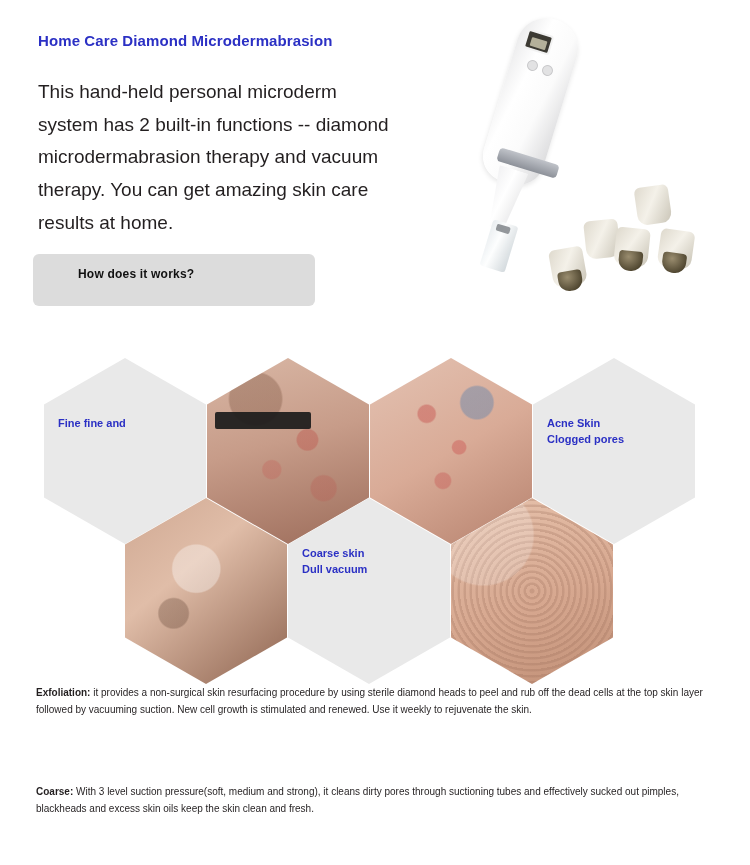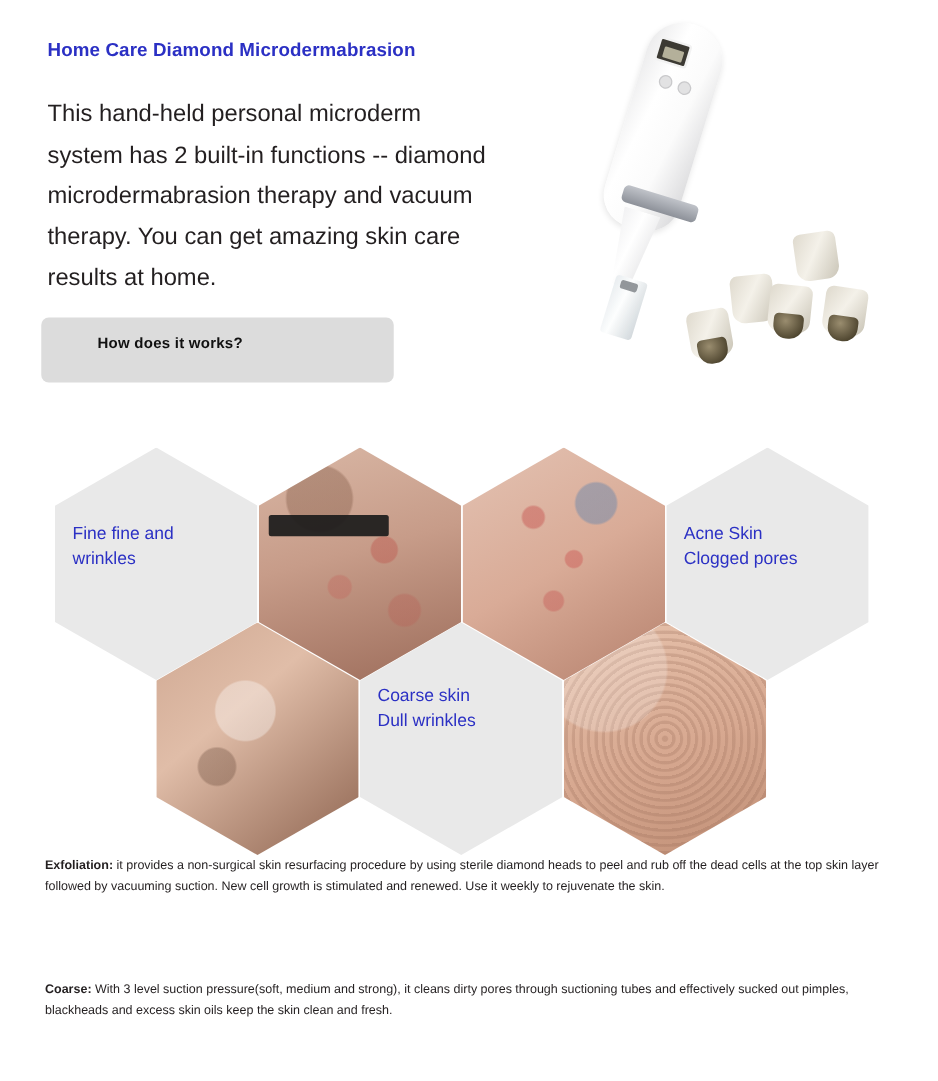--- a/index.html
+++ b/index.html
@@ -186,22 +186,22 @@
     height: 186px;
     clip-path: polygon(50% 0%, 100% 25%, 100% 75%, 50% 100%, 0% 75%, 0% 25%);
     overflow: hidden;
   }
   .hex.plain { background: #e9e9e9; }
   .hex .hex-label {
     position: absolute;
     left: 14px;
     top: 58px;
     width: 142px;
-    font-size: 14px;
-    font-weight: normal;
+    font-size: 11px;
+    font-weight: bold;
     color: #2b30c4;
     line-height: 1.45;
   }
 
   
   .skin-a {
     background:
       radial-gradient(circle at 30% 22%, rgba(120,80,60,0.35) 0 14%, rgba(0,0,0,0) 15%),
       radial-gradient(circle at 62% 44%, rgba(190,90,80,0.45) 0 7%, rgba(0,0,0,0) 8%),
       radial-gradient(circle at 40% 60%, rgba(195,105,95,0.4) 0 6%, rgba(0,0,0,0) 7%),
@@ -284,21 +284,20 @@
 
 <div class="section-banner">
   <span>How does it works?</span>
 </div>
 
 <div class="hex-grid">
 
   <div class="hex plain h1">
     <div class="hex-label">
       <div>Fine fine and</div>
-      <div>wrinkles</div>
     </div>
   </div>
 
   <div class="hex skin-a h2">
     <div class="photo-bar"></div>
   </div>
 
   <div class="hex skin-b h3"></div>
 
   <div class="hex plain h4">
@@ -306,21 +305,21 @@
       <div>Acne Skin</div>
       <div>Clogged pores</div>
     </div>
   </div>
 
   <div class="hex skin-c h5"></div>
 
   <div class="hex plain h6">
     <div class="hex-label" style="top:48px;">
       <div>Coarse skin</div>
-      <div>Dull wrinkles</div>
+      <div>Dull vacuum</div>
     </div>
   </div>
 
   <div class="hex skin-d h7"></div>
 </div>
 
 <div class="para p1">
   <b>Exfoliation:</b><span> it provides a non-surgical skin resurfacing procedure by using sterile diamond heads to peel and rub off the dead cells at the top skin layer followed by vacuuming suction. New cell growth is stimulated and renewed. Use it weekly to rejuvenate the skin.</span>
 </div>
 

